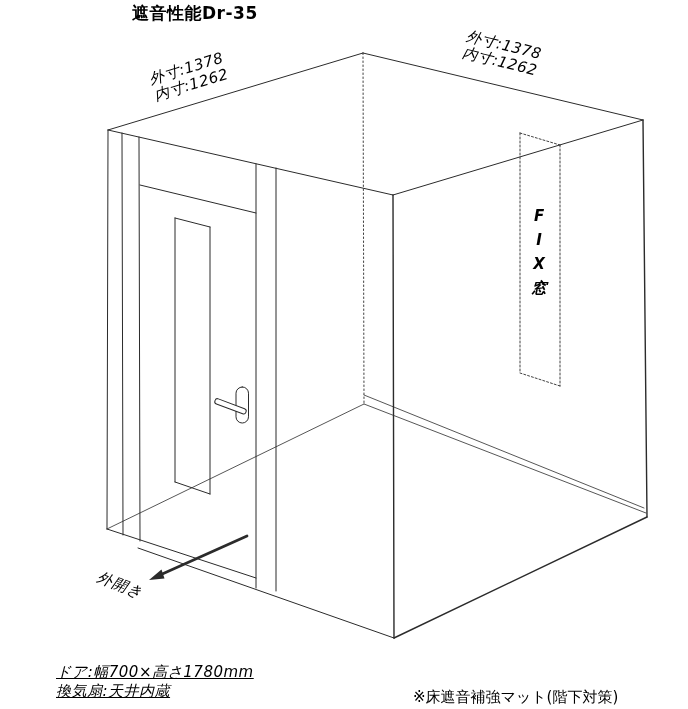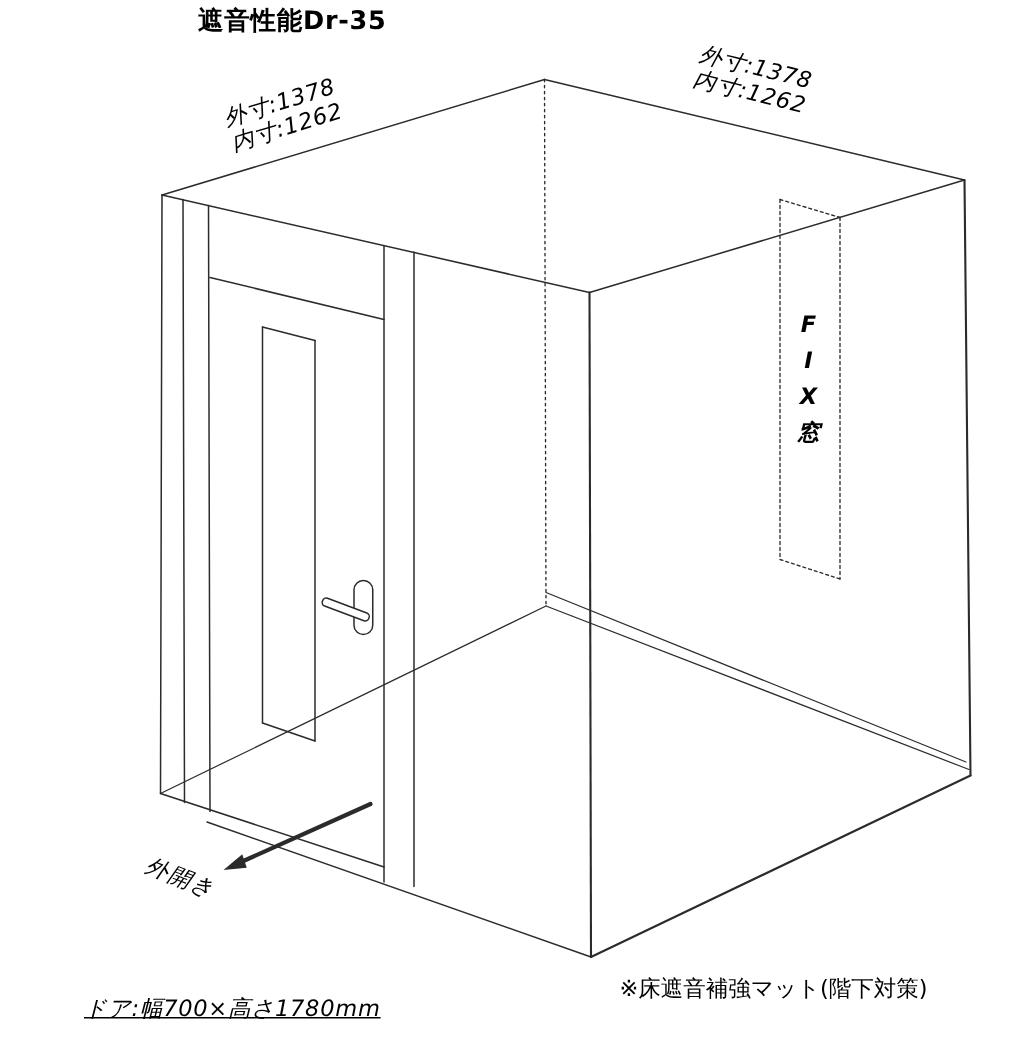--- a/index.html
+++ b/index.html
@@ -15,21 +15,21 @@
   .dim{font-size:15px;font-style:italic;line-height:17px;letter-spacing:.5px;}
   .dim-tl{left:150px;top:56px;width:104px;transform:rotate(-17deg);transform-origin:50% 50%;}
   .dim-tr{left:463px;top:40px;width:104px;transform:rotate(14deg);transform-origin:50% 50%;}
   .dim-left{left:8px;top:316px;font-size:16px;font-style:italic;line-height:19px;letter-spacing:.5px;}
   .fixwin{
     left:528px;top:204px;width:22px;display:flex;flex-direction:column;align-items:center;
     font-size:15px;font-weight:bold;font-style:italic;line-height:24px;
   }
   .swing{left:101px;top:568px;font-size:15px;font-style:italic;transform:rotate(21deg);transform-origin:0 0;letter-spacing:1px;}
   .notes-left{left:56px;top:663px;font-size:15px;font-style:italic;line-height:19px;letter-spacing:.5px;text-decoration:underline;}
-  .notes-right{left:413px;top:649px;font-size:15px;line-height:21px;}
+  .notes-right{left:413px;top:687px;font-size:15px;line-height:21px;}
 </style>
 </head>
 <body>
 
 <div class="stage">
 
   <svg width="688" height="709" viewBox="0 0 688 709" stroke="#2b2b2b" fill="none" stroke-width="1" stroke-linecap="round">
 
     <g>
       <line x1="108" y1="130" x2="363" y2="53"></line>
@@ -109,19 +109,20 @@
     <span>F</span>
     <span>I</span>
     <span>X</span>
     <span>窓</span>
   </div>
 
   <div class="lbl swing">外開き</div>
 
   <div class="lbl notes-left">
     <div>ドア:幅700×高さ1780mm</div>
+    <div>換気扇:天井内蔵</div>
   </div>
 
   <div class="lbl notes-right">
     <div>※床遮音補強マット(階下対策)</div>
   </div>
 
 </div>
 
 </body></html>

